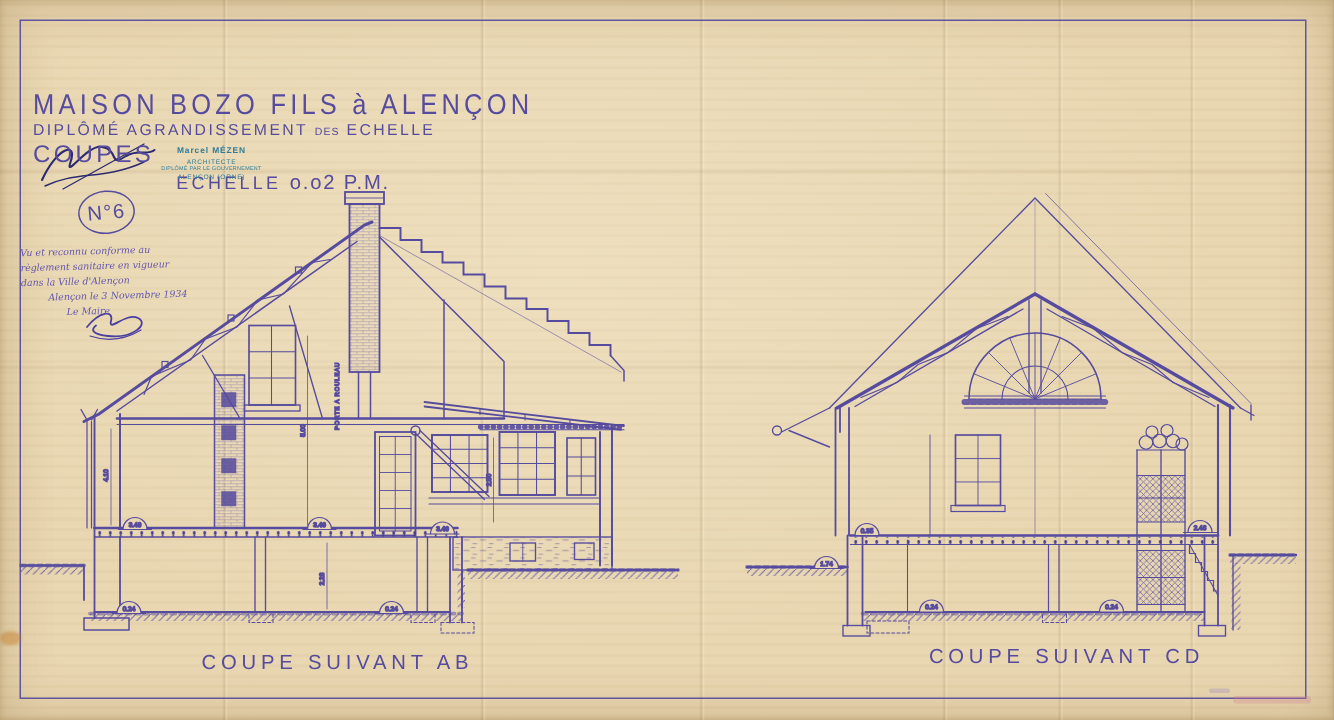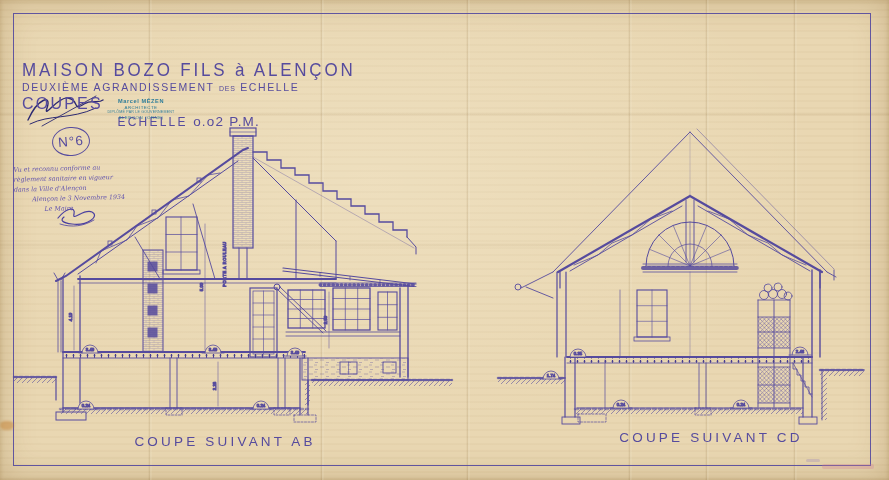--- a/index.html
+++ b/index.html
@@ -325,21 +325,21 @@
     </g>
     <g stroke="#4a3fa0" fill="none" stroke-width="1.2" stroke-linecap="round">
       <path d="M58,218 C66,208 76,206 74,214 C72,222 84,208 92,212 C100,216 88,226 72,224 C62,223 60,220 64,217"></path>
       <path d="M60,224 C72,228 84,226 94,220" stroke-width="0.8"></path>
     </g>
   </svg>
 
   <div class="title-block">
     <div class="t1">MAISON BOZO FILS à ALENÇON</div>
     <div class="t2">
-      <span>DEUXIÈME AGRANDISSEMENT</span>
+      <span>DIPLÔMÉ AGRANDISSEMENT</span>
       <span class="small">DES</span>
       <span>ECHELLE</span>
     </div>
     <div class="t3">COUPES</div>
     <div class="t4">
       <span>ECHELLE</span>
       <span class="val">o.o2 P.M.</span>
     </div>
   </div>
 

